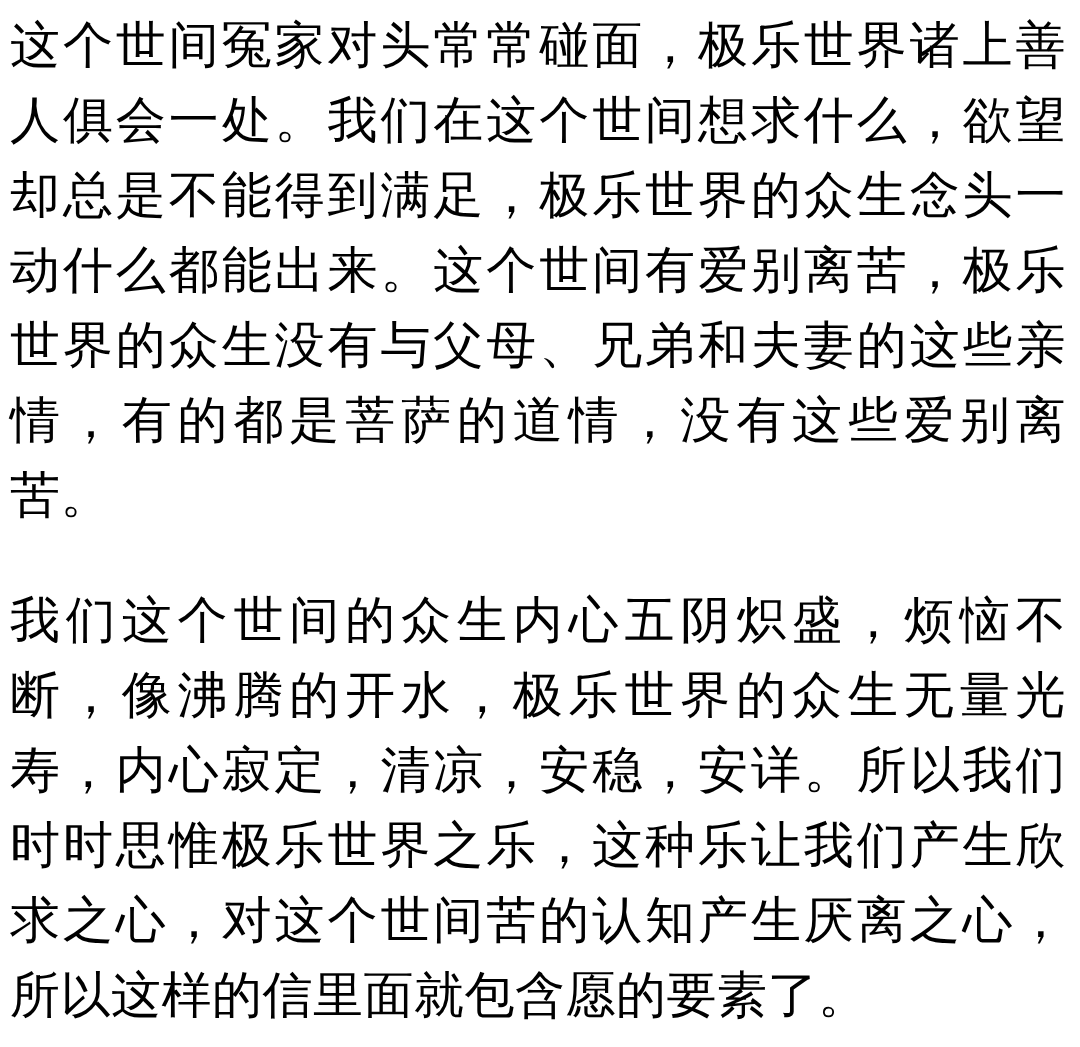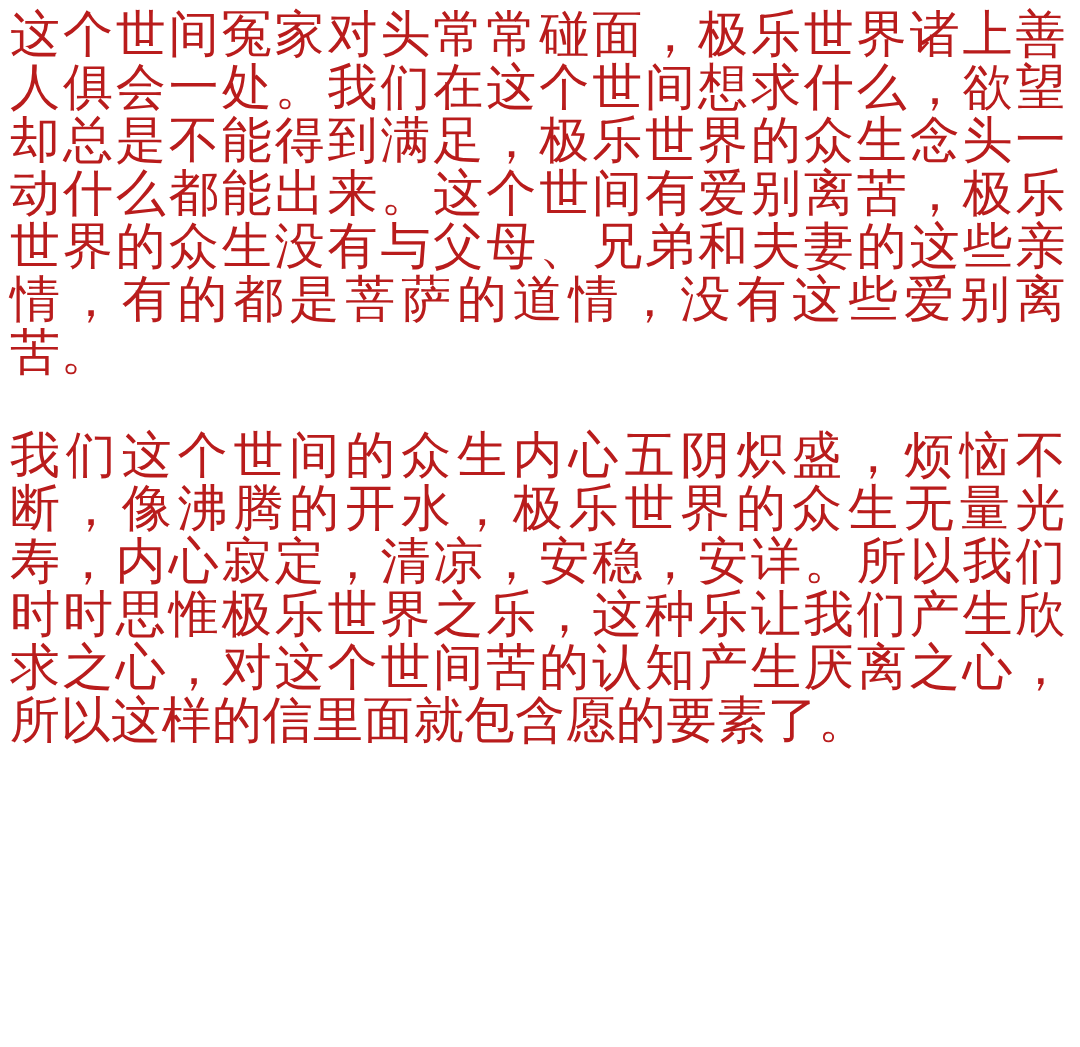--- a/index.html
+++ b/index.html
@@ -15,22 +15,22 @@
   }
   .page {
     box-sizing: border-box;
     width: 1080px;
     height: 1047px;
     padding: 8px 14px 0 10px;
     background: #ffffff;
   }
   .para {
     font-size: 50px;
-    line-height: 53px;
-    color: #b91c1c;
+    line-height: 75px;
+    color: #000000;
     letter-spacing: 0.5px;
     text-align: justify;
     text-justify: inter-ideograph;
     margin: 0;
     font-weight: 400;
   }
   .para + .para {
     margin-top: 50px;
   }
 </style>

